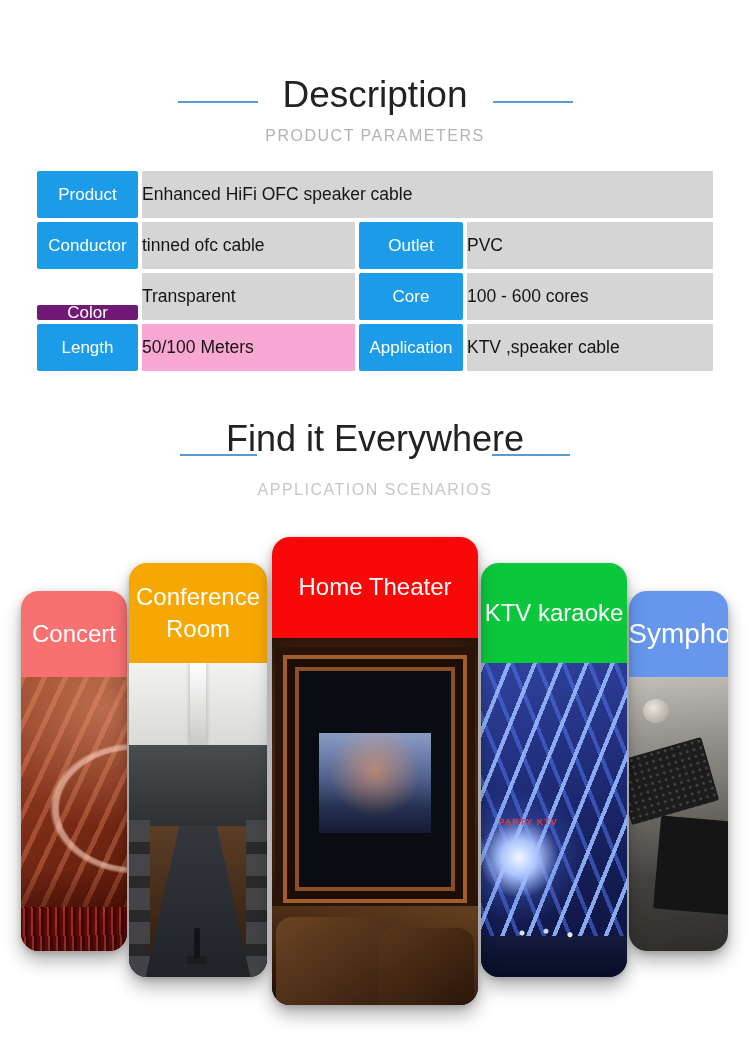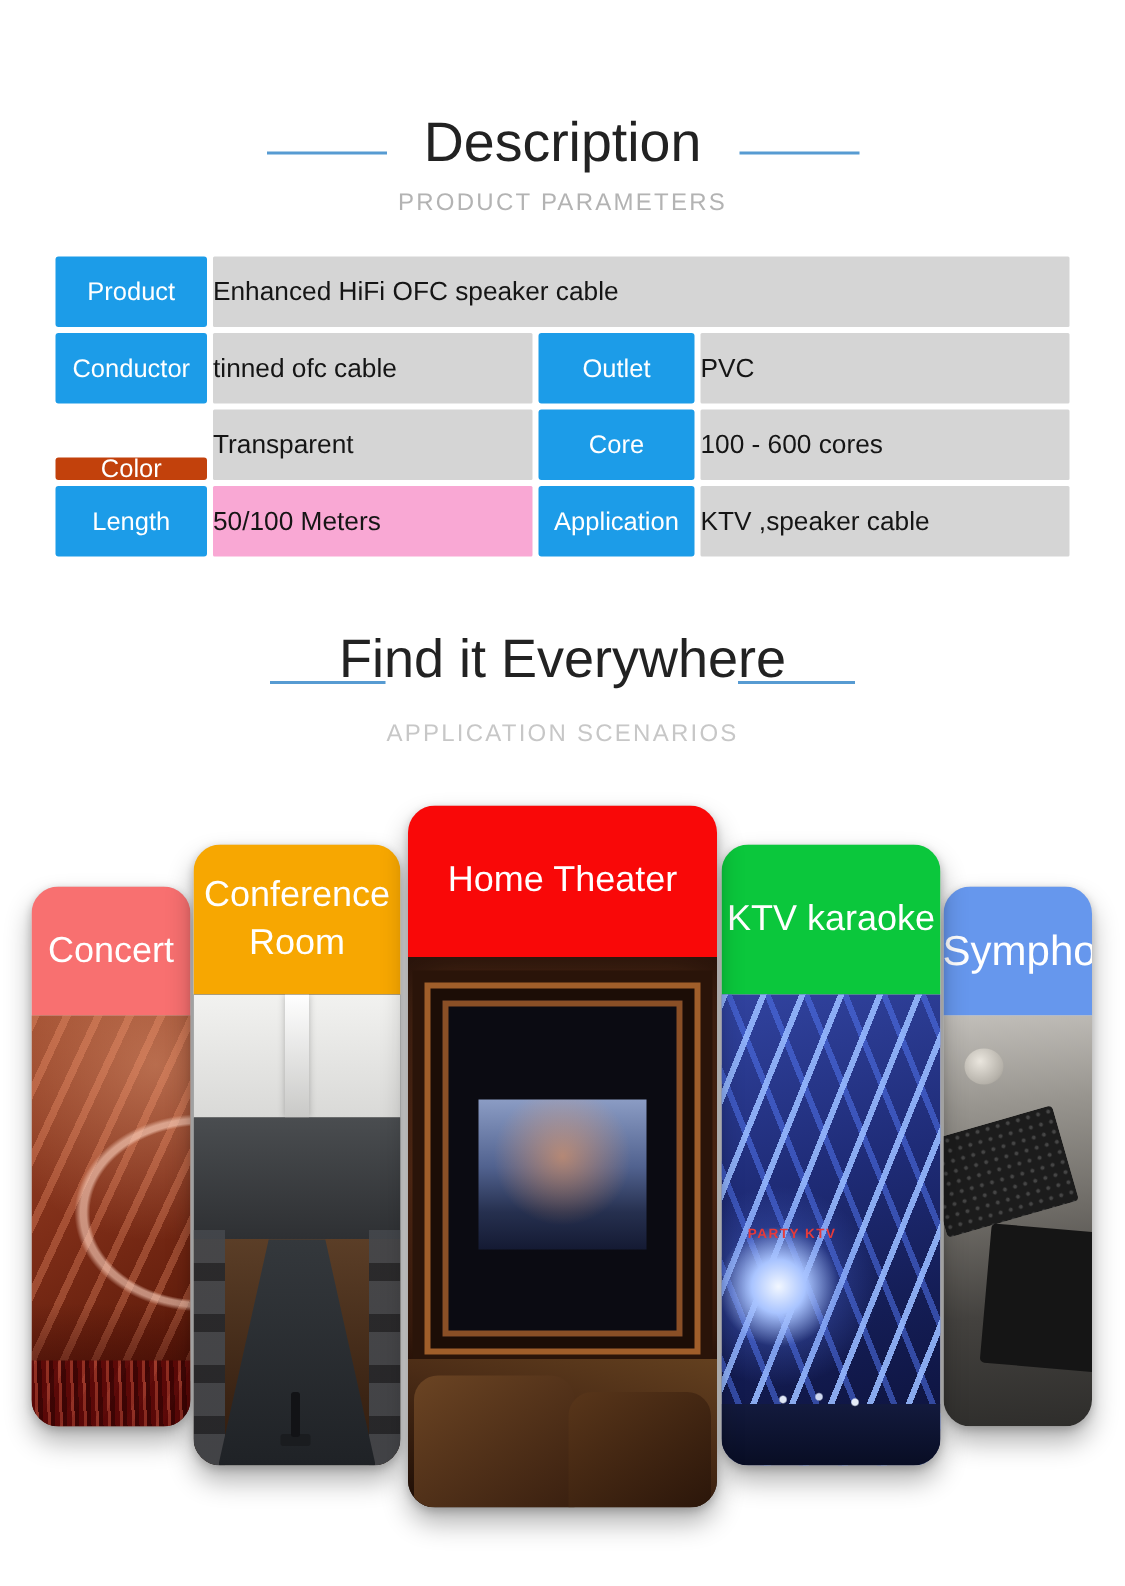--- a/index.html
+++ b/index.html
@@ -135,21 +135,21 @@
       <div class="p-label" style="background: rgb(28, 156, 232);">Product</div>
       <div class="p-value grow" style="background: rgb(213, 213, 213);">Enhanced HiFi OFC speaker cable</div>
     </div>
     <div class="prow">
       <div class="p-label" style="background: rgb(28, 156, 232);">Conductor</div>
       <div class="p-value v1" style="background: rgb(213, 213, 213);">tinned ofc cable</div>
       <div class="p-label w2" style="background: rgb(28, 156, 232);">Outlet</div>
       <div class="p-value v2" style="background: rgb(213, 213, 213);">PVC</div>
     </div>
     <div class="prow">
-      <div class="p-label" style="background: #c2410c; margin-top: 32px;">Color</div>
+      <div class="p-label" style="background: #701a75; margin-top: 32px;">Color</div>
       <div class="p-value v1" style="background: rgb(213, 213, 213);">Transparent</div>
       <div class="p-label w2" style="background: rgb(28, 156, 232);">Core</div>
       <div class="p-value v2" style="background: rgb(213, 213, 213);">100 - 600 cores</div>
     </div>
     <div class="prow">
       <div class="p-label" style="background: rgb(28, 156, 232);">Length</div>
       <div class="p-value v1" style="background: #f9a8d4;">50/100 Meters</div>
       <div class="p-label w2" style="background: rgb(28, 156, 232);">Application</div>
       <div class="p-value v2" style="background: rgb(213, 213, 213);">KTV ,speaker cable</div>
     </div>

